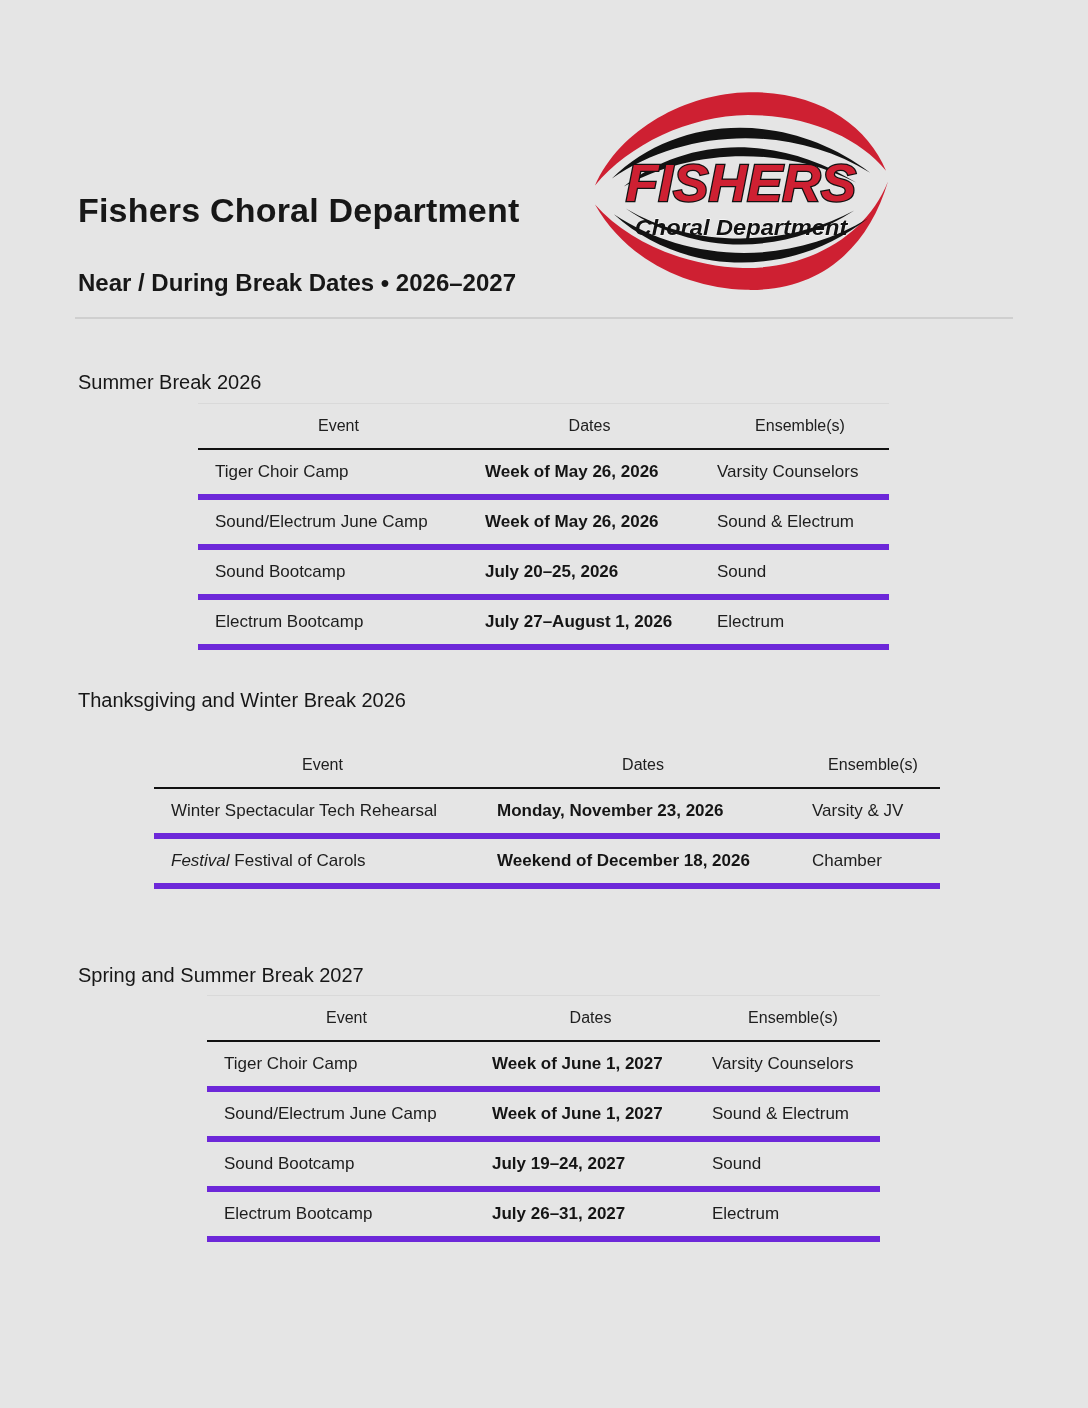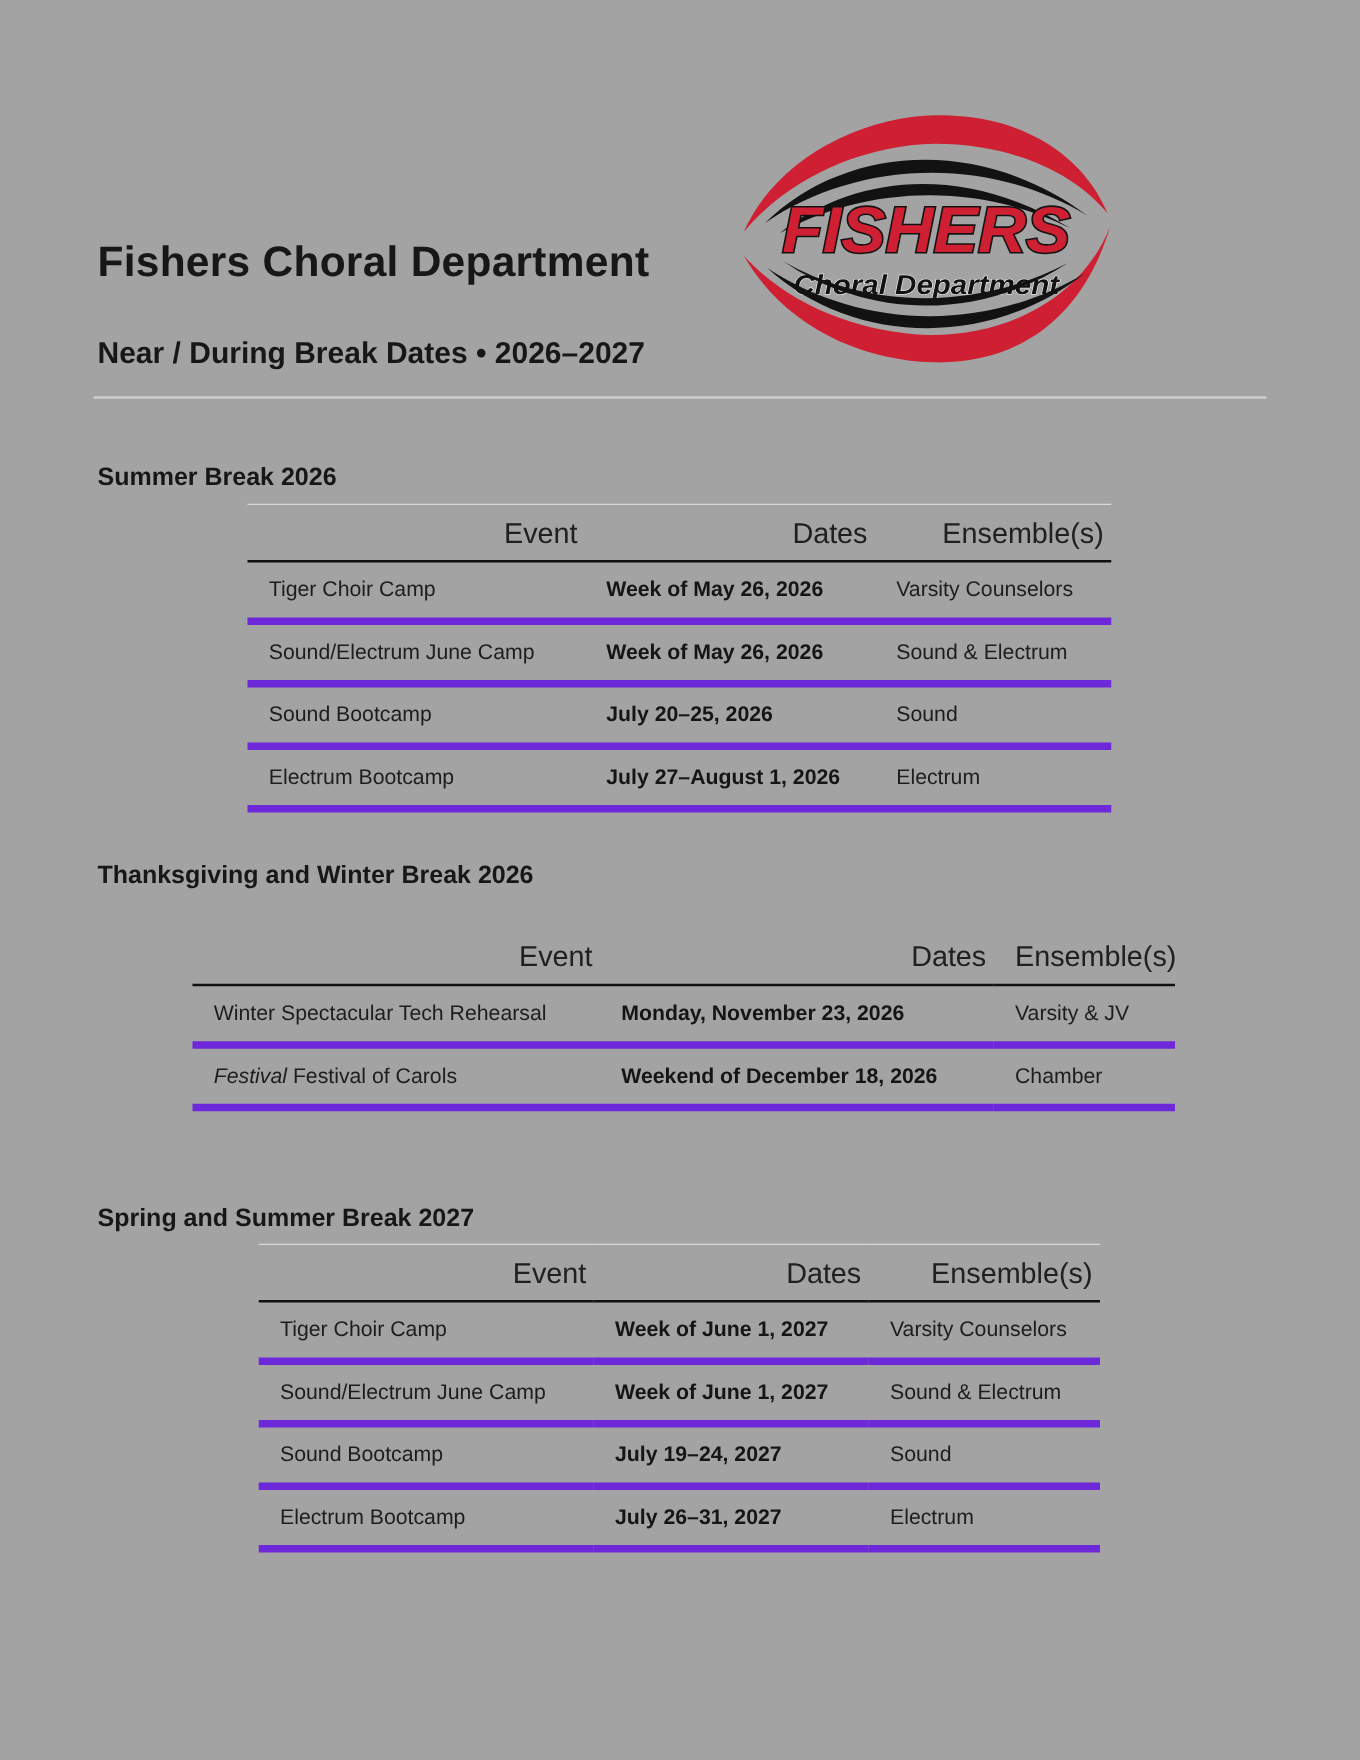--- a/index.html
+++ b/index.html
@@ -1,59 +1,59 @@
 <!DOCTYPE html>
 <html><head>
 <meta charset="utf-8">
 <style>
   html,body{margin:0;padding:0;background:#ffffff;}
   .page{
     position:relative;
     width:1088px;
     height:1408px;
-    background:#a3a3a3;
+    background:#e5e5e5;
     font-family:"Liberation Sans","DejaVu Sans",sans-serif;
     color:#1d1d1d;
     overflow:hidden;
   }
   .page-title{
     position:absolute;left:78px;top:168px;
     font-size:34px;font-weight:700;color:#171717;letter-spacing:.2px;
   }
   .page-subtitle{
     position:absolute;left:78px;top:249px;
     font-size:24px;font-weight:700;color:#171717;
   }
   .logo-wrap{position:absolute;left:592px;top:88px;width:298px;height:214px;text-decoration:underline;}
   .divider{
     position:absolute;left:75px;top:317px;width:938px;height:0;
     border-top:2px solid #cfcfcf;
   }
   .section-heading{
     position:absolute;left:78px;
-    font-size:20px;font-weight:700;color:#171717;
+    font-size:20px;font-weight:400;color:#171717;
   }
   .heading-1{top:351px;}
   .heading-2{top:665px;margin-top:24px;}
   .heading-3{top:944px;}
 
   table.break-table{
     position:absolute;
     border-collapse:collapse;
     table-layout:fixed;
   }
   .table-1{left:198px;top:403px;width:691px;}
   .table-2{left:154px;top:743px;width:786px;}
   .table-3{left:207px;top:995px;width:673px;}
 
   .break-table th{
     height:44px;
-    text-align:right;
+    text-align:center;
     font-weight:400;
-    font-size:23px;
+    font-size:16px;
     color:#202020;
     padding:0 6px 0 17px;
     border-bottom:2.5px solid #111111;
     vertical-align:middle;
     white-space:nowrap;
     overflow:hidden;
   }
   .table-1 th,.table-3 th{border-top:1px solid #d9d9d9;}
   .break-table td{
     height:44px;

